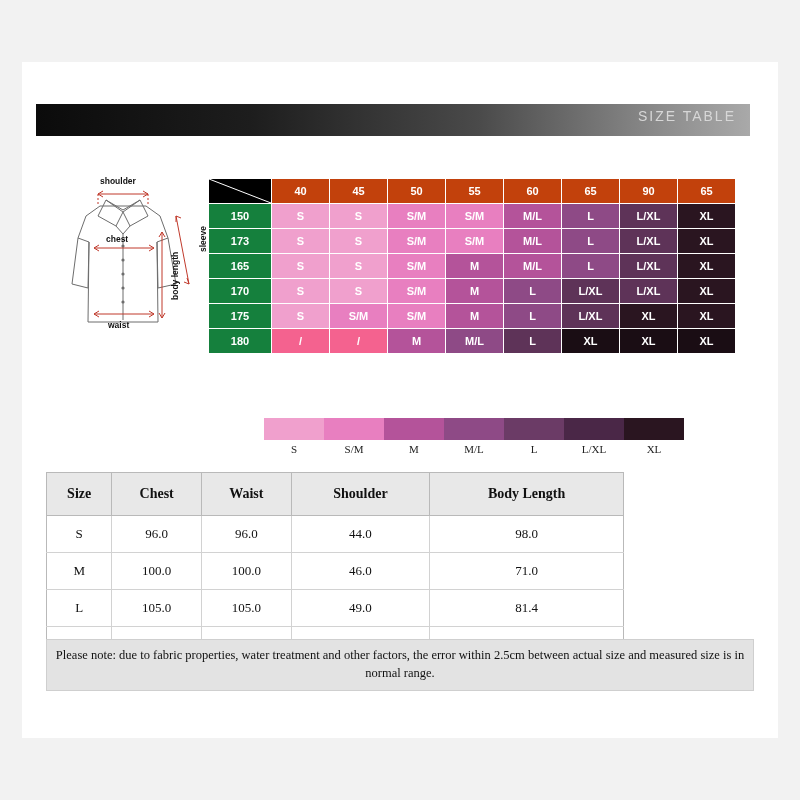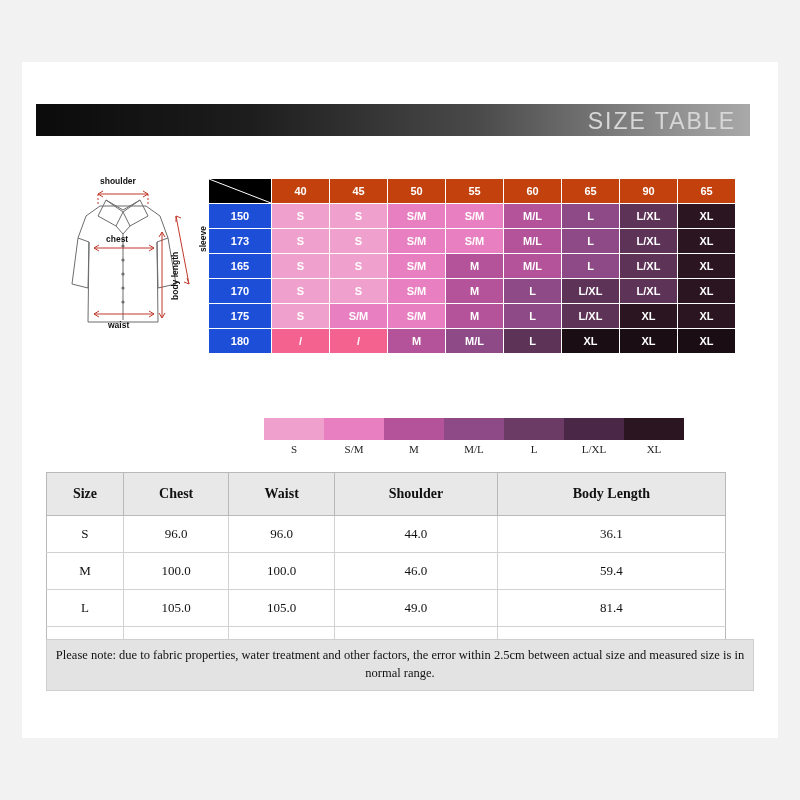--- a/index.html
+++ b/index.html
@@ -33,21 +33,21 @@
     top: 42px;
     width: 714px;
     height: 32px;
     background: linear-gradient(to right, #0b0b0b 0%, #1d1d1d 30%, #4a4a4a 62%, #8d8d8d 88%, #a9a9a9 100%);
   }
   .banner-title {
     position: absolute;
     right: 14px;
     top: 4px;
     font-family: "Liberation Sans", sans-serif;
-    font-size: 23px;
+    font-size: 14px;
     letter-spacing: 2px;
     color: #d7d7d7;
   }
 
   
   .diagram {
     position: absolute;
     left: 36px;
     top: 110px;
     width: 160px;
@@ -90,21 +90,21 @@
     background: #000000;
     border: 1px solid #ffffff;
     position: relative;
     width: 62px;
   }
   .matrix td.hd {
     background: #c2410c;
     color: #ffffff;
   }
   .matrix td.rh {
-    background: #1d4ed8;
+    background: #15803d;
     color: #ffffff;
     width: 62px;
   }
   .corner-diag {
     position: absolute;
     left: 0; top: 0; right: 0; bottom: 0;
   }
 
   
   .legend {
@@ -122,21 +122,21 @@
     font-family: "Liberation Serif", serif;
     font-size: 11px;
     color: #222;
   }
 
   
   .mtable {
     position: absolute;
     left: 24px;
     top: 410px;
-    width: 680px;
+    width: 578px;
     border-collapse: collapse;
     font-family: "Liberation Serif", serif;
   }
   .mtable th {
     background: #e8e8e8;
     border: 1px solid #b9b9b9;
     height: 40px;
     font-size: 14px;
     font-weight: bold;
     color: #111;
@@ -345,28 +345,28 @@
             <th>Shoulder</th>
             <th>Body Length</th>
           </tr>
         </thead>
       <tbody id="m-body">
           <tr>
             <td>S</td>
             <td>96.0</td>
             <td>96.0</td>
             <td>44.0</td>
-            <td>36.1</td>
+            <td>98.0</td>
           </tr>
           <tr>
             <td>M</td>
             <td>100.0</td>
             <td>100.0</td>
             <td>46.0</td>
-            <td>59.4</td>
+            <td>71.0</td>
           </tr>
           <tr>
             <td>L</td>
             <td>105.0</td>
             <td>105.0</td>
             <td>49.0</td>
             <td>81.4</td>
           </tr>
           <tr>
             <td>XL</td>

